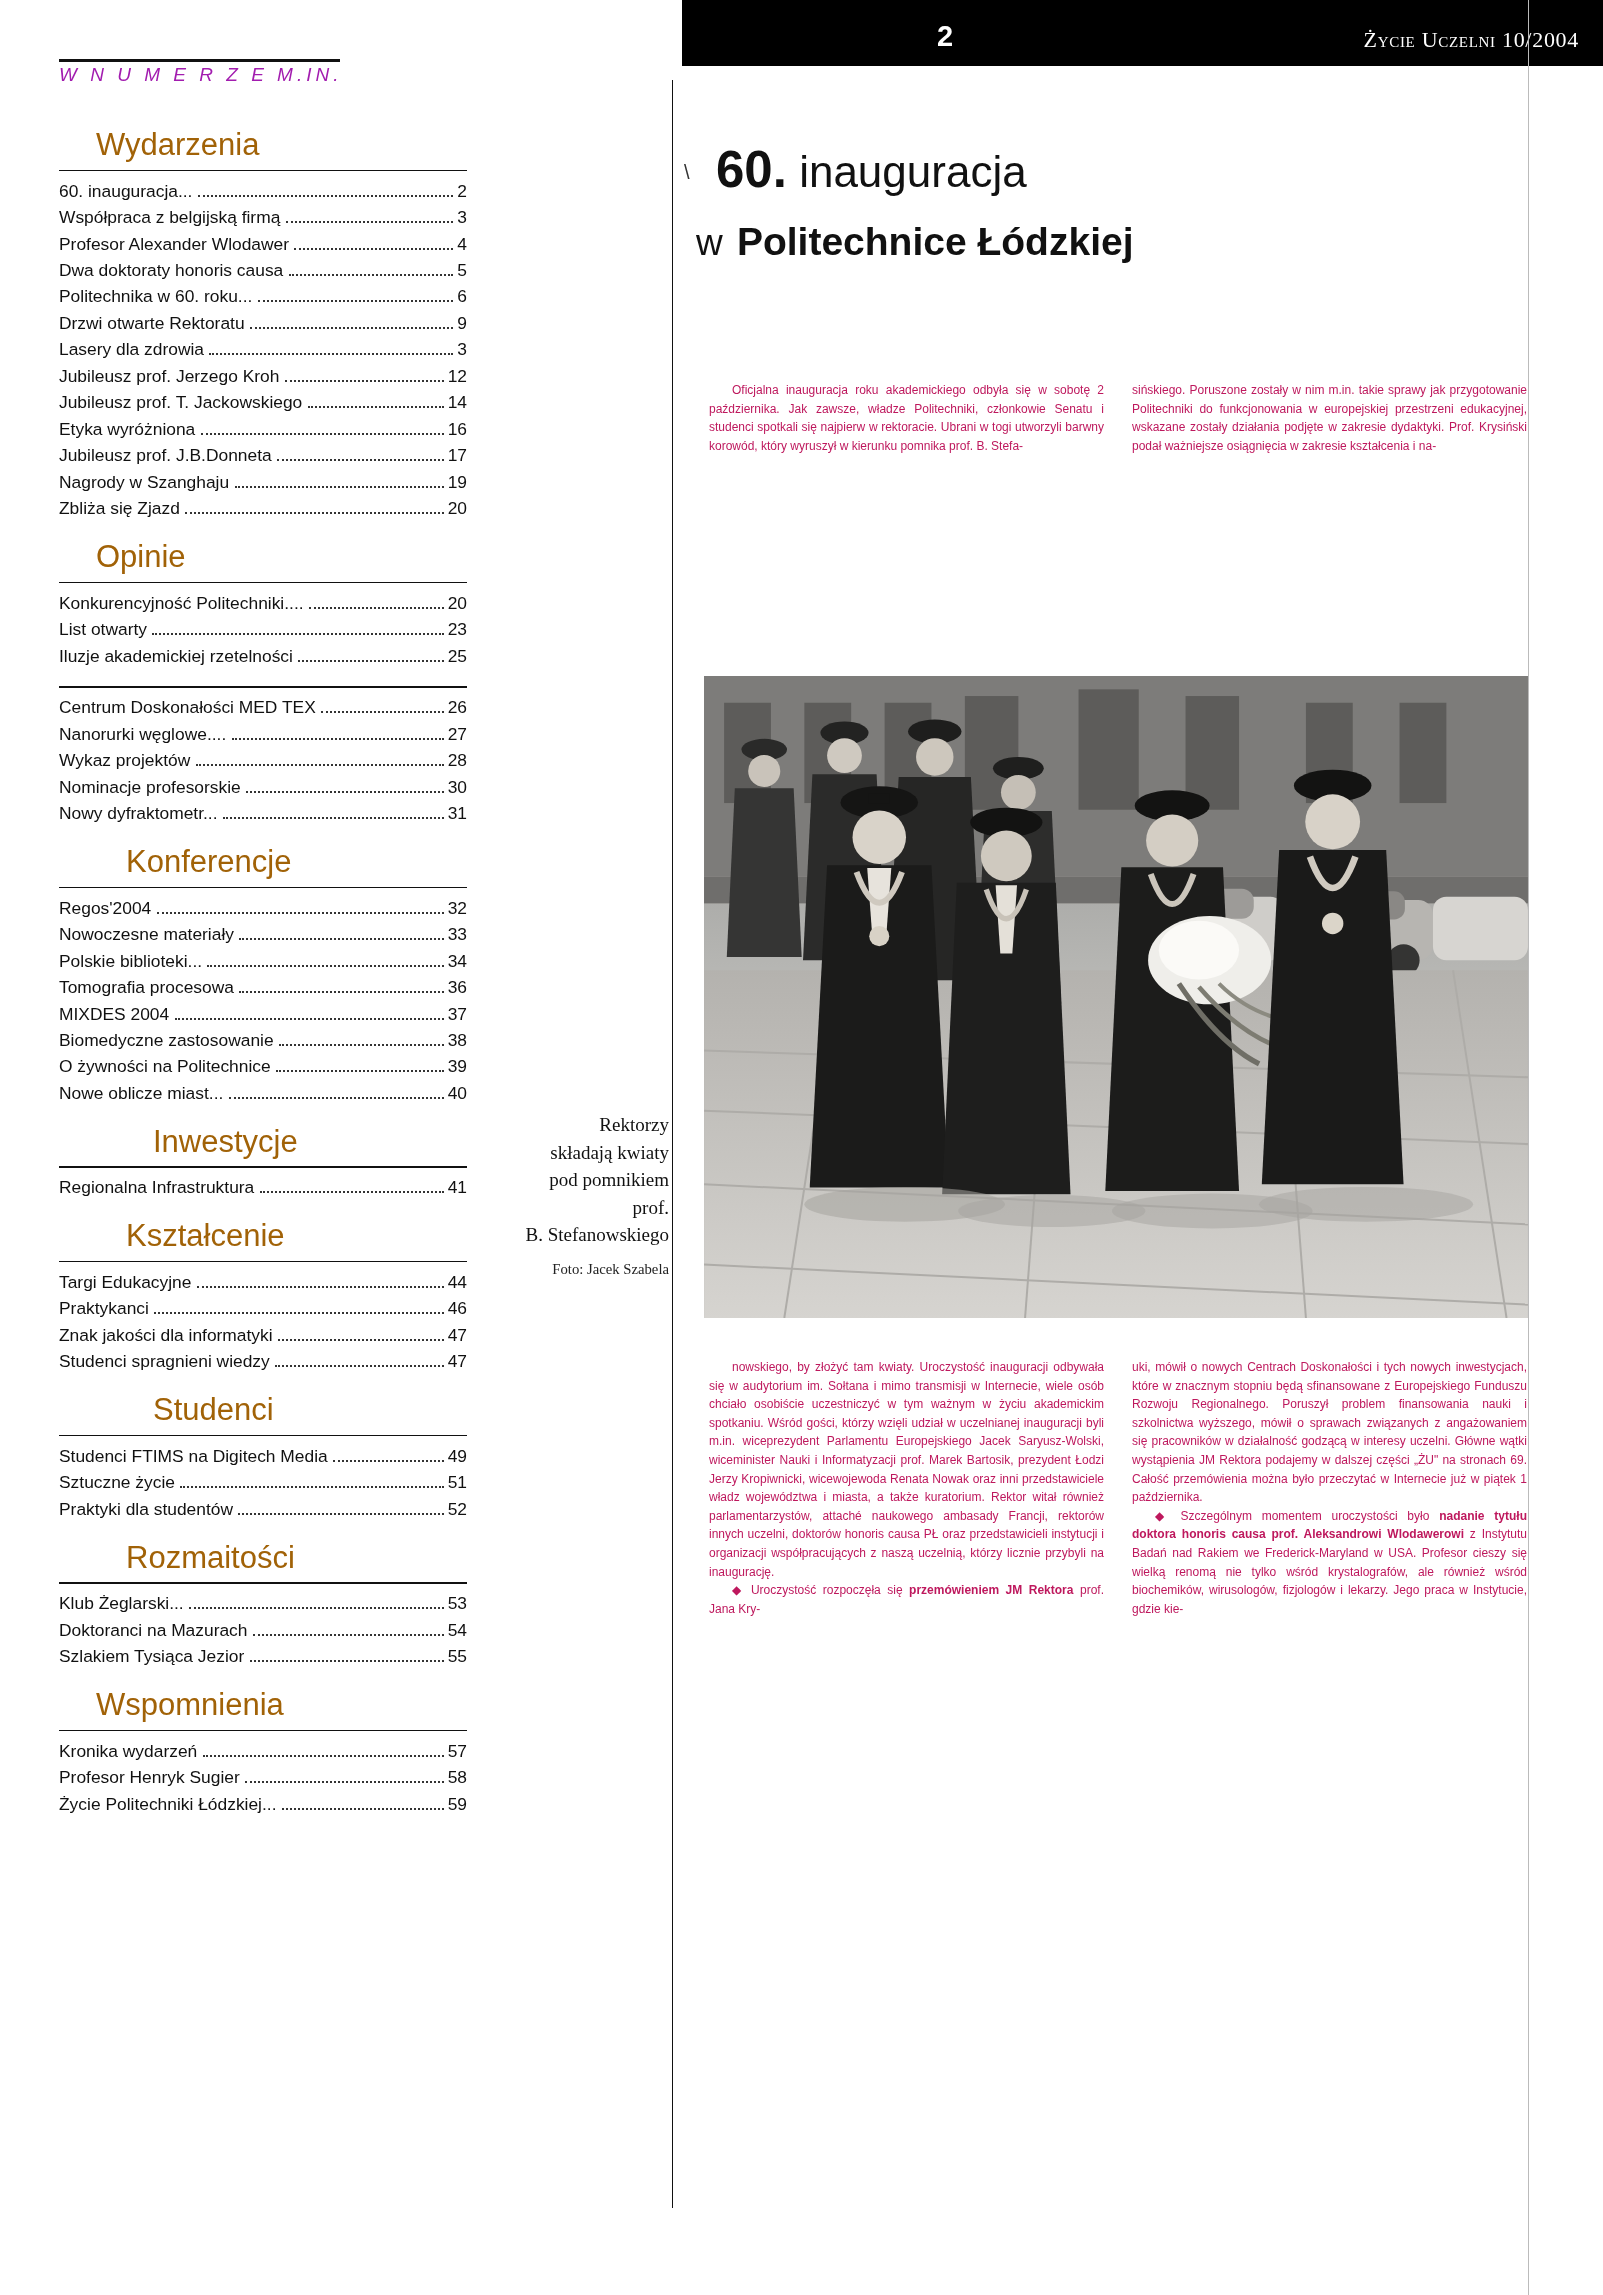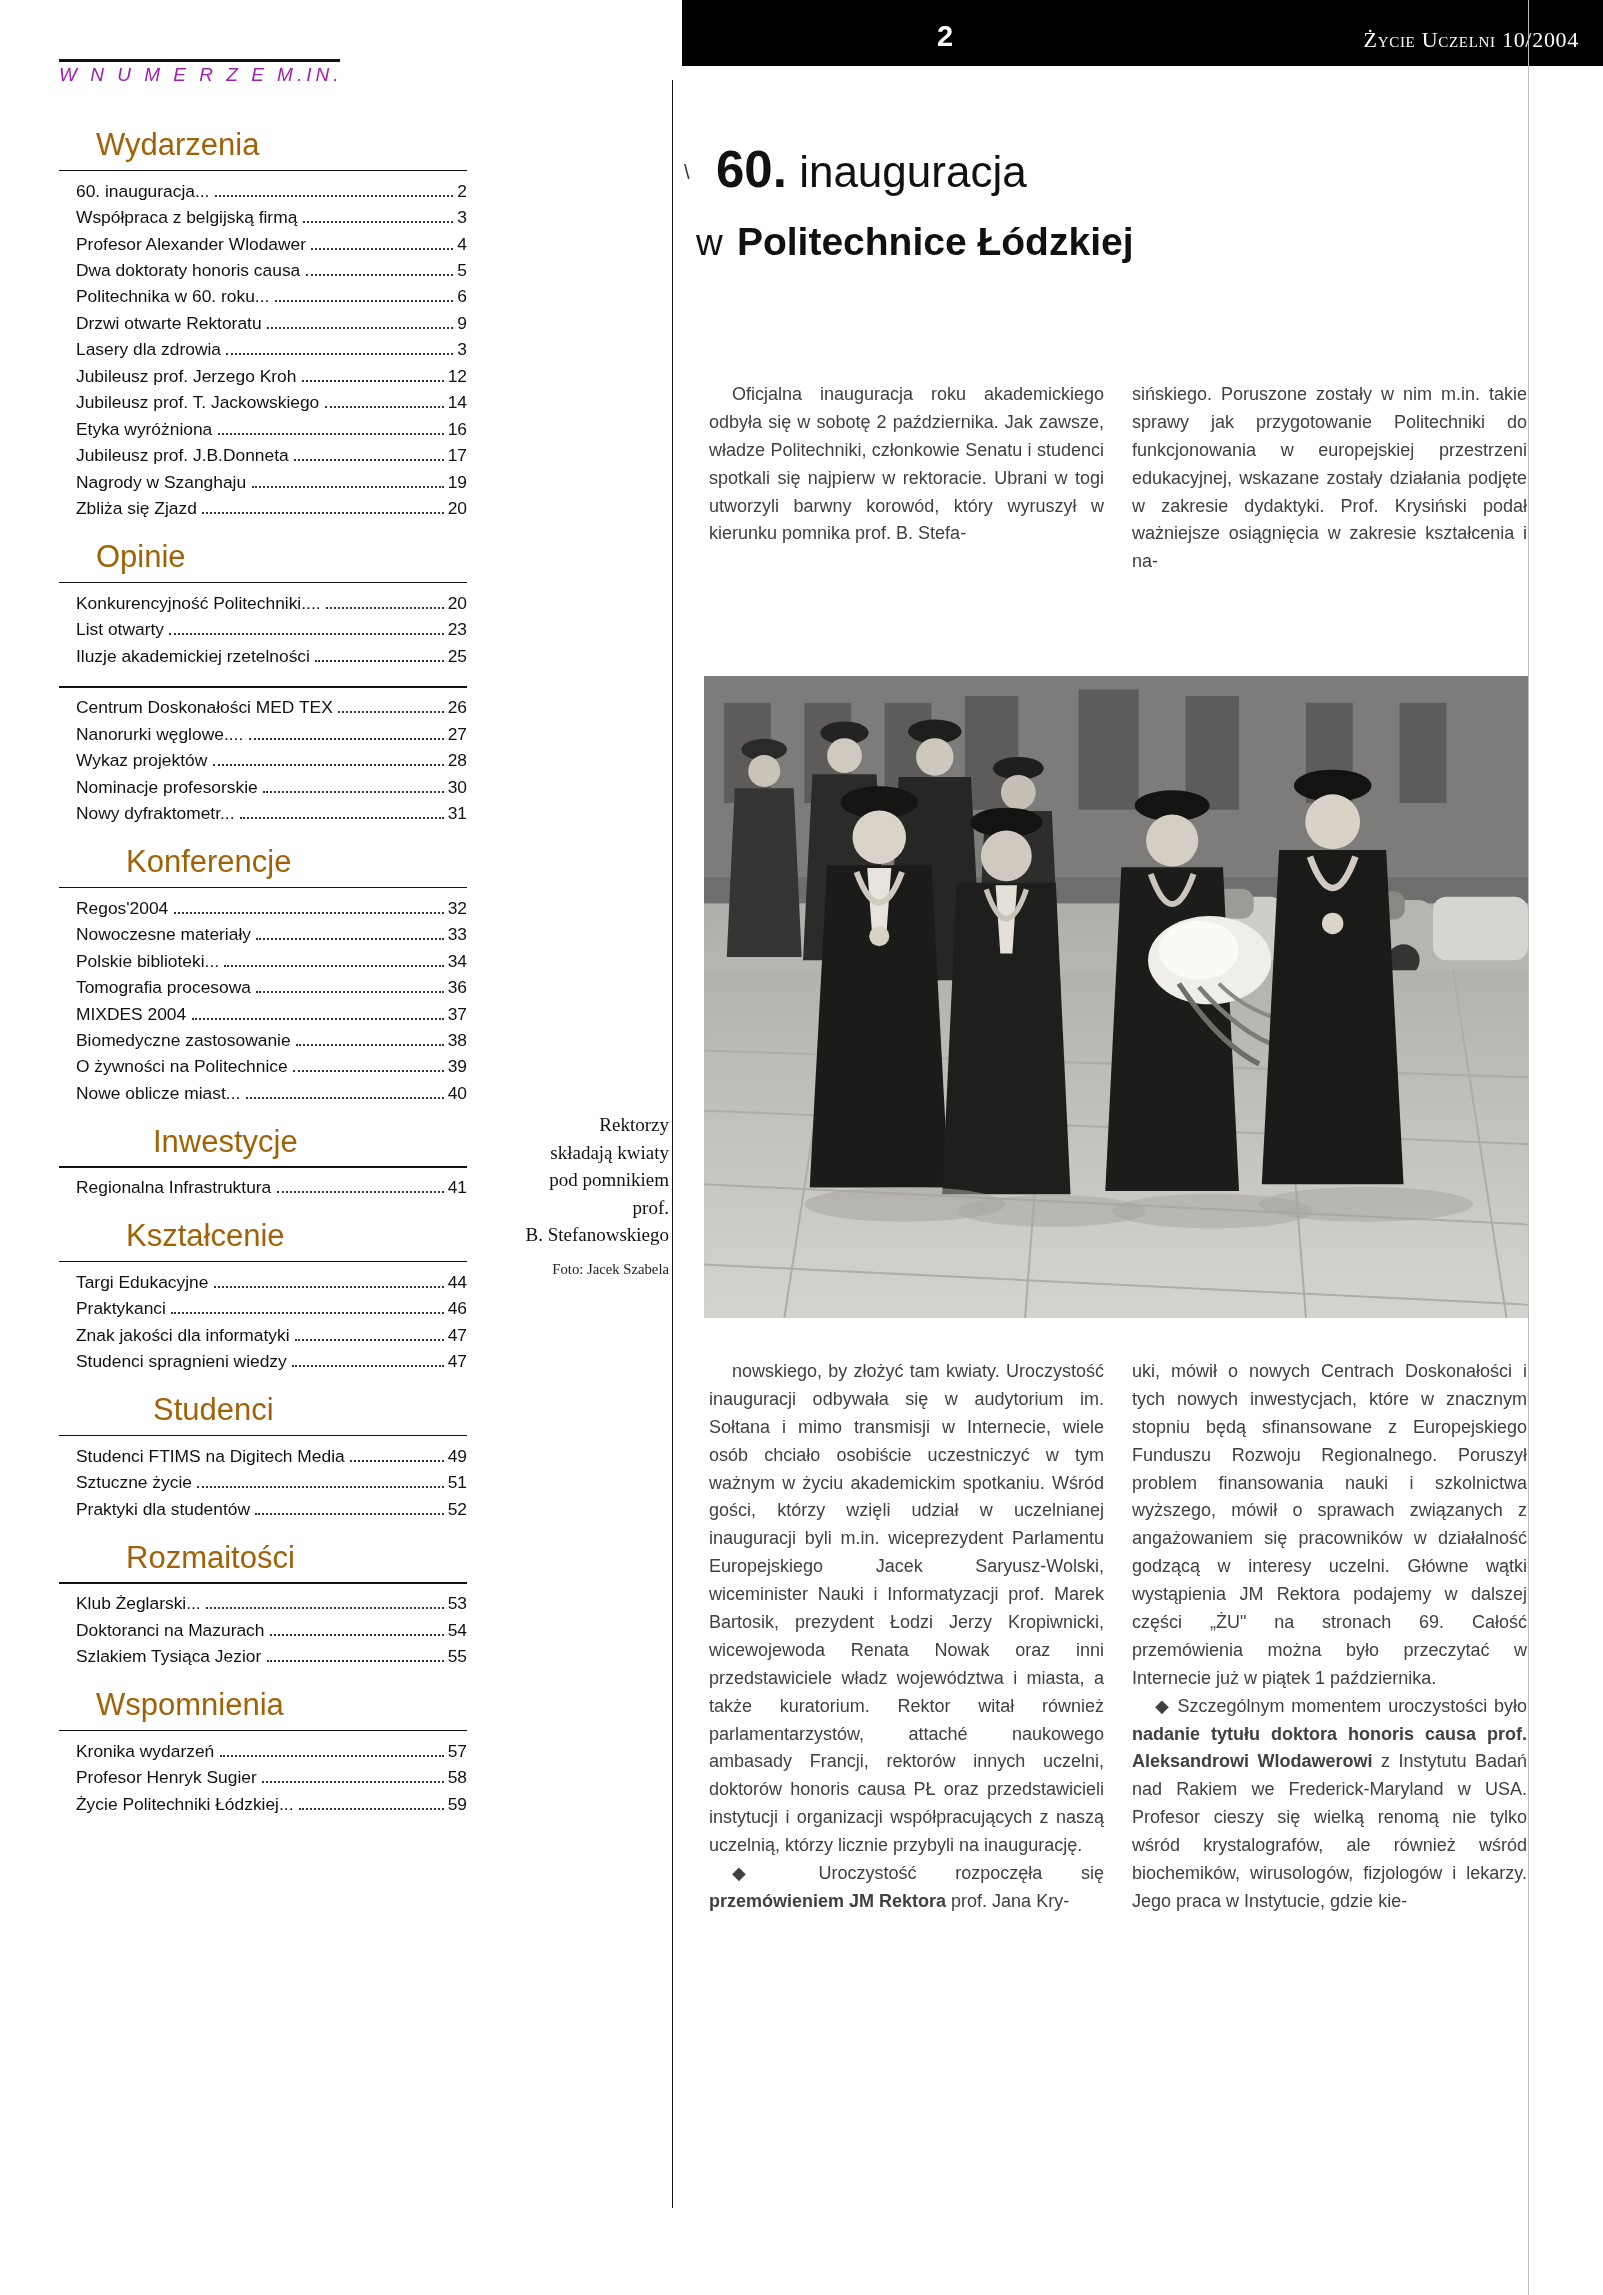--- a/index.html
+++ b/index.html
@@ -87,21 +87,21 @@
     margin-bottom: 6.7px;
   }
   .toc-item {
     display: flex;
     align-items: baseline;
     font-size: 17.4px;
     line-height: 1.52;
     color: #111;
     white-space: nowrap;
   }
-  .toc-item .t { flex: 0 0 auto; margin-left: 17px; }
+  .toc-item .t { flex: 0 0 auto; }
   .toc-item .dots {
     flex: 1 1 auto;
     border-bottom: 2px dotted #333;
     margin: 0 4px 4.7px 5.4px;
     min-width: 9.4px;
   }
   .toc-item .p { flex: 0 0 auto; }
 
   
   .v-divider {
@@ -147,24 +147,24 @@
     left: 709px;
     width: 820px;
     display: flex;
     gap: 28px;
   }
   .cols2.top { top: 381px; }
   .cols2.bottom { top: 1358px; }
   .col { width: 395px; }
   .col p {
     margin: 0;
-    font-size: 18px;
+    font-size: 12px;
     line-height: 1.55;
     text-align: justify;
-    color: #404040;
+    color: #be185d;
   }
   .col p + p { margin-top: 0px; }
   .indent { text-indent: 23px; }
   b { font-weight: bold; }
 
   
   .photo {
     position: absolute;
     left: 704px; top: 676px;
     width: 824px; height: 642px;

